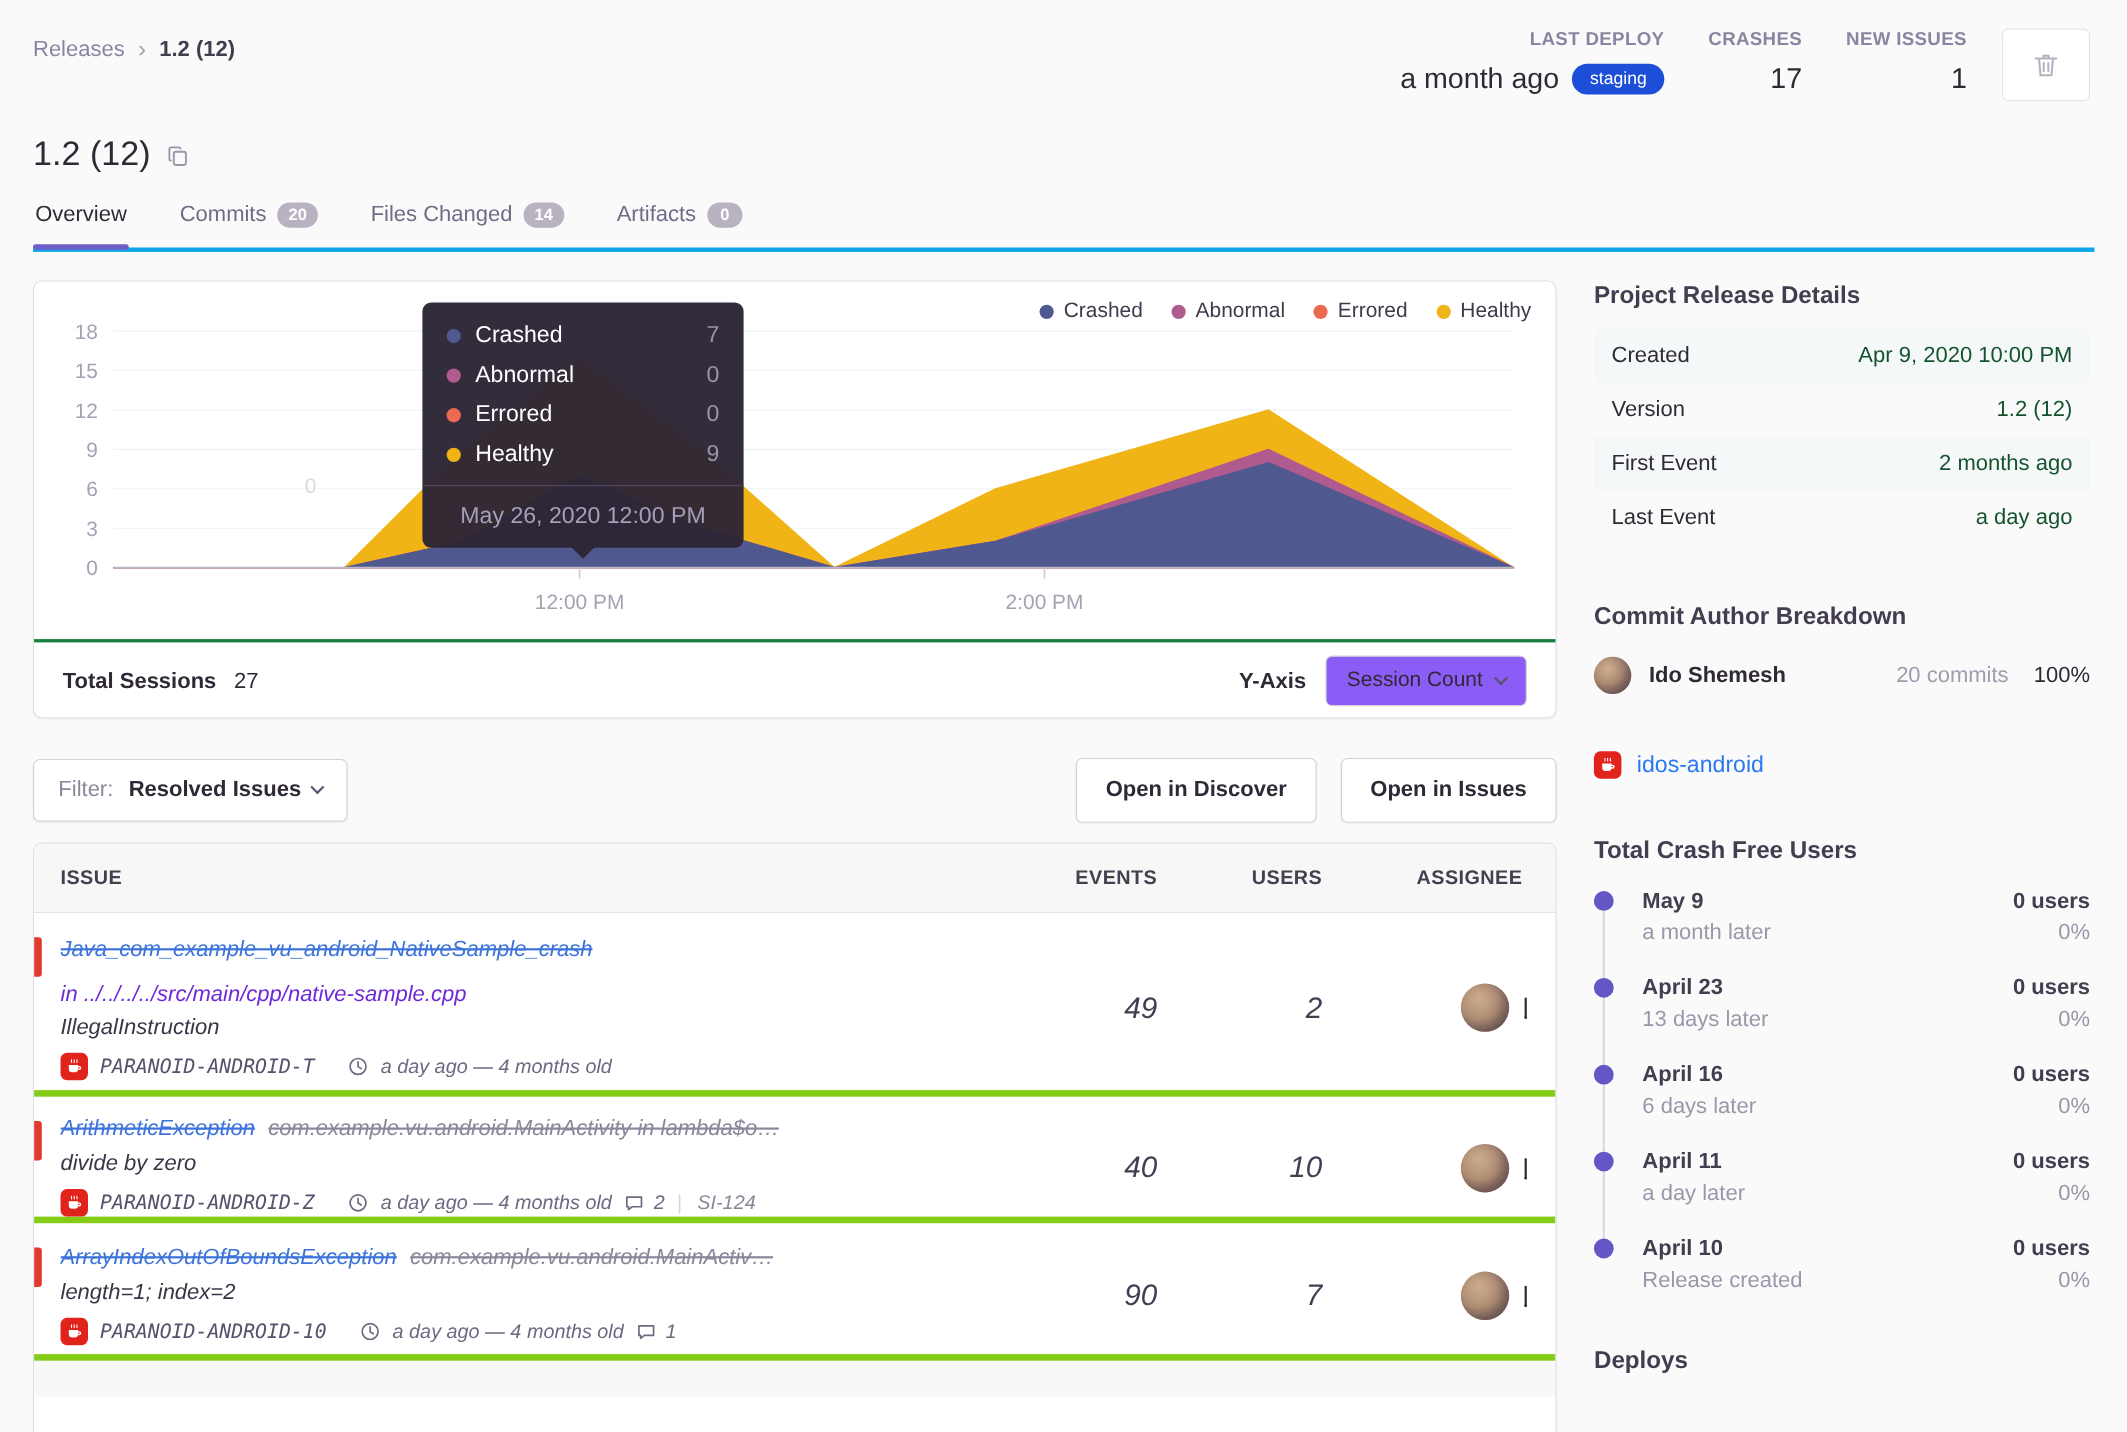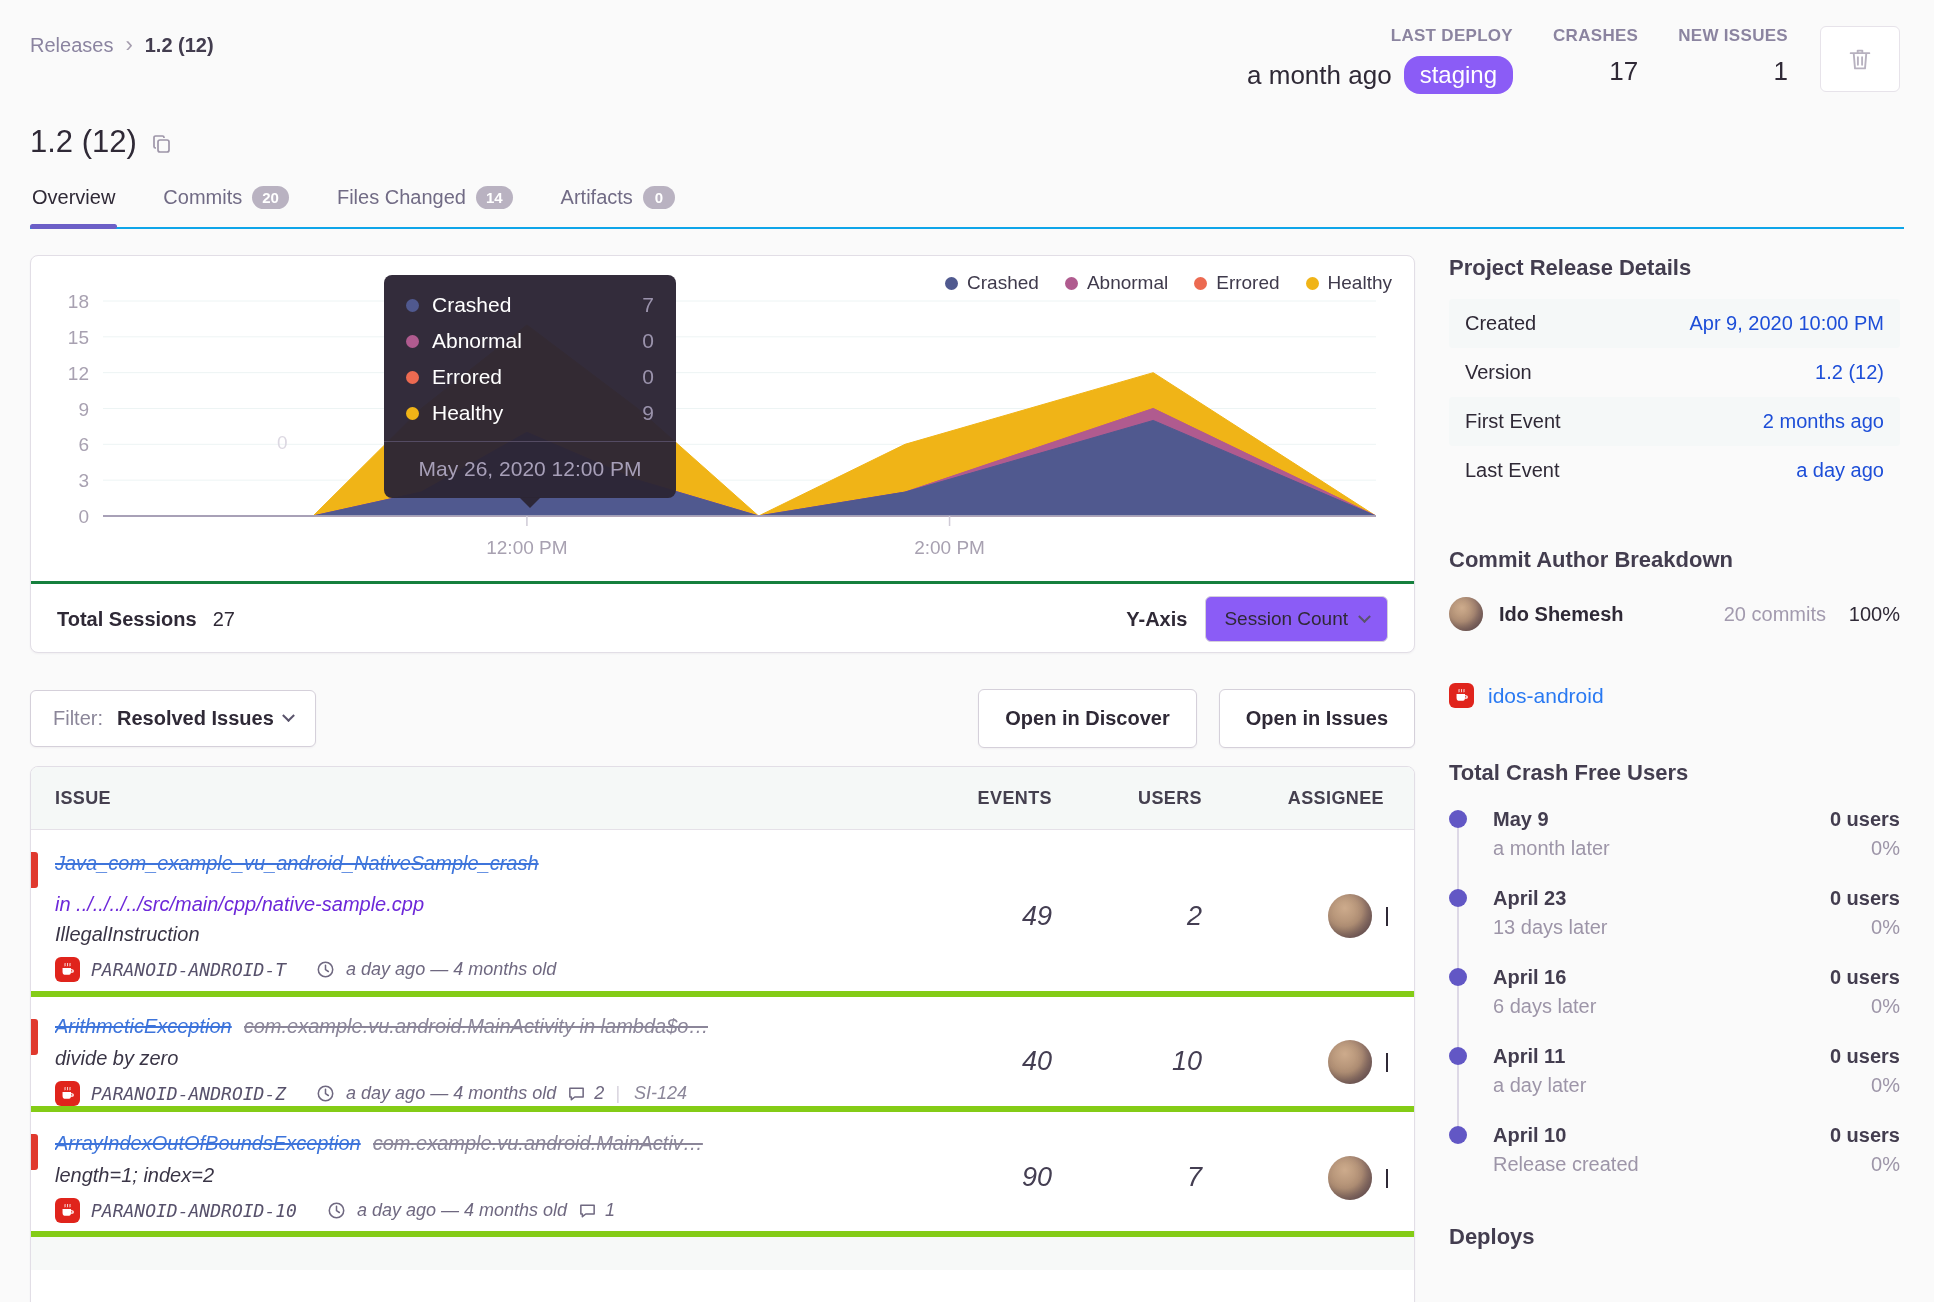--- a/index.html
+++ b/index.html
@@ -9,28 +9,28 @@
 
   
   .tophead { display:flex; justify-content:space-between; align-items:flex-start; padding:26px 34px 0 30px; }
   .crumbs { font-size:20px; color:#8b84a0; display:flex; align-items:center; gap:12px; padding-top:6px;}
   .crumbs .sep { font-size:22px; color:#a59dae; }
   .crumbs .current { color:#433d4f; font-weight:600; }
   .headstats { display:flex; align-items:flex-start; gap:40px; }
   .stat { text-align:right; }
   .stat .lbl { font-size:17px; font-weight:700; color:#8b84a0; letter-spacing:.3px; }
   .stat .val { margin-top:10px; font-size:26px; color:#2f2936; display:flex; align-items:center; justify-content:flex-end; gap:12px; }
-  .envpill { background:#8b5cf6; color:#fff; font-size:24px; padding:5px 16px; border-radius:16px; }
+  .envpill { background:#1d4ed8; color:#fff; font-size:16px; padding:5px 16px; border-radius:16px; }
   .trashbtn { width:80px; height:66px; background:#fff; border:1px solid #e7e3ea; border-radius:6px; display:flex; align-items:center; justify-content:center; cursor:pointer; margin-left:-8px; }
 
   
   .titlerow { display:flex; align-items:center; gap:14px; padding:30px 30px 0; }
   .pagetitle { font-size:31px; font-weight:500; color:#2f2936; }
   .copybtn { display:inline-flex; cursor:pointer; padding-top:4px; }
-  .tabswrap { margin:26px 30px 0; border-bottom:2px solid #0ea5e9; display:flex; gap:44px; }
+  .tabswrap { margin:26px 30px 0; border-bottom:4px solid #0ea5e9; display:flex; gap:44px; }
   .tab { font-size:20px; color:#716b85; padding:0 2px 18px; display:flex; align-items:center; gap:10px; cursor:pointer; position:relative; }
   .tab.active { color:#2f2936; font-weight:500; }
   .tab.active::after { content:""; position:absolute; left:0; right:0; bottom:-2px; height:5px; background:#6c5fc7; border-radius:3px; }
   .badge { background:#b9b2c1; color:#fff; font-size:15px; font-weight:700; border-radius:12px; padding:3px 10px; min-width:32px; text-align:center; }
 
   
   .content { display:flex; padding:26px 34px 0 30px; gap:34px; align-items:flex-start; }
   .leftcol { width:1385px; flex:none; }
   .rightcol { flex:1; min-width:0; }
   .card { background:#fff; border:1px solid #e2dee6; border-radius:8px; box-shadow:0 1px 2px rgba(50,40,70,.05); }
@@ -91,21 +91,21 @@
   .achev .chev { border-color:#2f2936; width:10px; height:10px; }
   .tfootstrip { background:#f7f9f8; height:33px; }
   .pipe { color:#d8d4de; }
 
   
   .sideheading { font-size:22px; font-weight:700; color:#433d4f; }
   .kvtable { margin-top:18px; }
   .kvrow { display:flex; justify-content:space-between; font-size:20px; padding:13px 16px; border-radius:4px; }
   .kvrow:nth-child(odd) { background:#f5f8f8; }
   .kvrow .k { color:#2f2936; }
-  .kvrow .v { color:#1d4ed8; }
+  .kvrow .v { color:#14532d; }
   .authorrow { margin-top:24px; display:flex; align-items:center; gap:16px; font-size:20px; }
   .authorname { font-weight:700; }
   .authorcommits { margin-left:auto; color:#a29aae; }
   .authorpct { font-weight:500; min-width:58px; text-align:right; }
   .section { margin-top:52px; }
   .projrow { margin-top:22px; display:flex; align-items:center; gap:14px; }
   .projlink { color:#2979f2; font-size:21px; cursor:pointer; }
   .timeline { margin-top:22px; position:relative; }
   .timeline::before { content:""; position:absolute; left:8px; top:14px; bottom:46px; width:2px; background:#ddd8e6; }
   .tlentry { position:relative; padding-left:44px; margin-bottom:15px; min-height:64px; }

